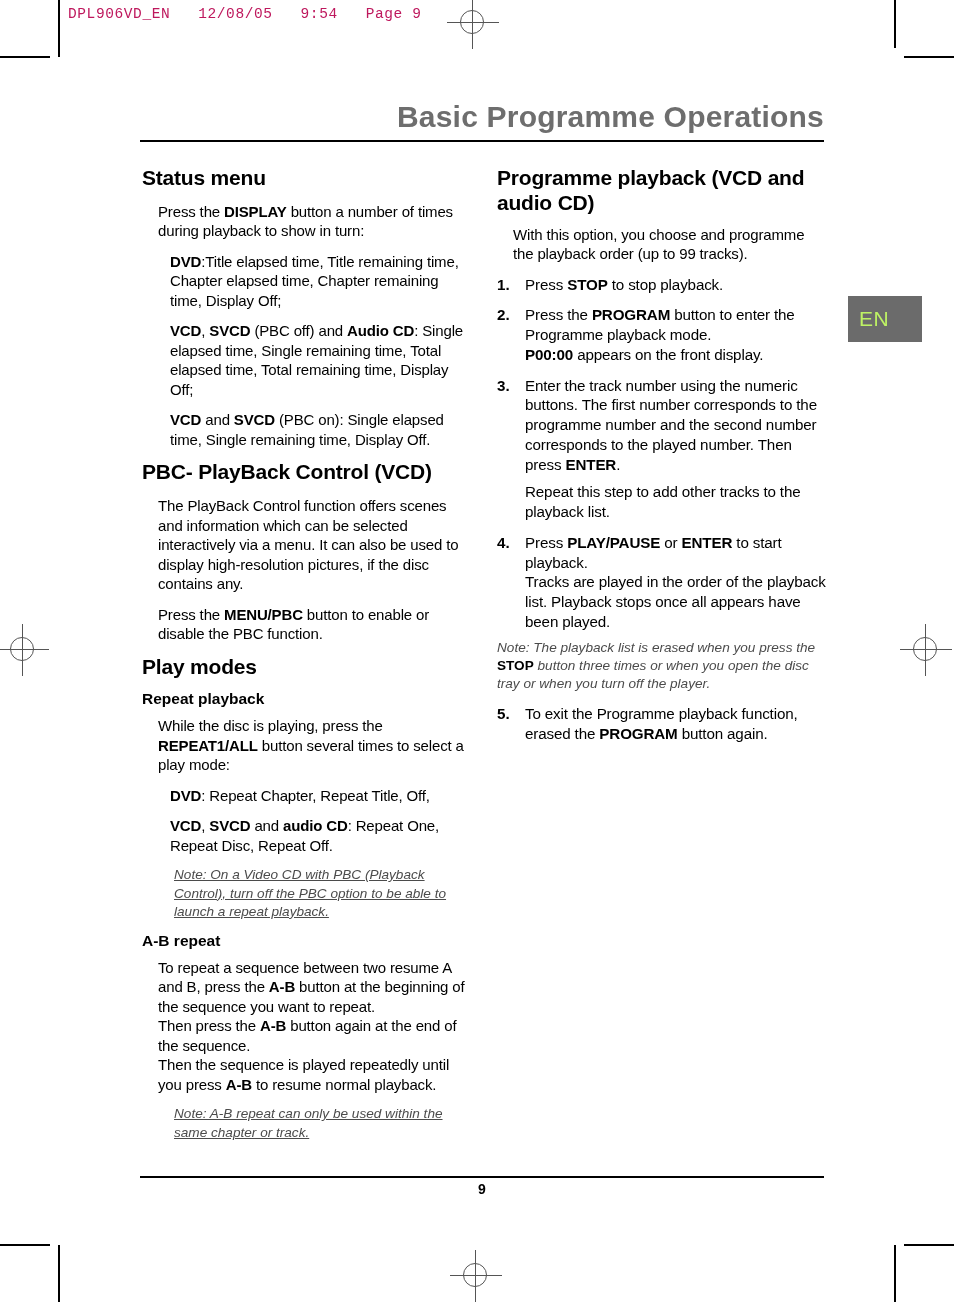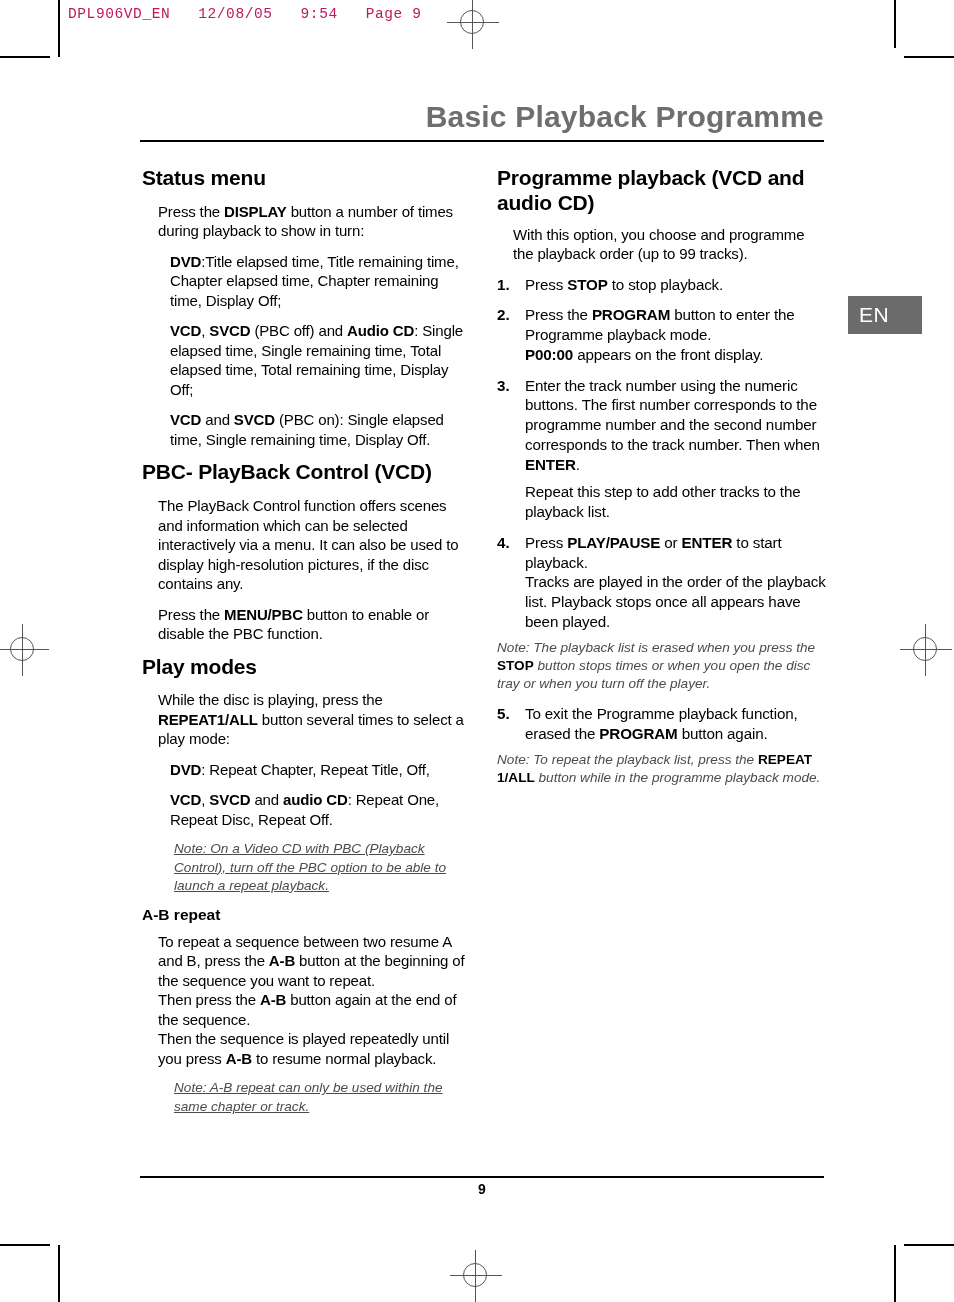--- a/index.html
+++ b/index.html
@@ -88,23 +88,23 @@
     height: 2px;
     background: #000000;
   }
 
   
   .lang-tab {
     position: absolute;
     left: 848px;
     top: 296px;
     width: 74px;
-    height: 38px;
+    height: 46px;
     background: #6b6b6b;
-    color: #ffffff;
+    color: #bef264;
     font-size: 21px;
     display: flex;
     align-items: center;
     padding-left: 11px;
     box-sizing: border-box;
     letter-spacing: 0.5px;
   }
 
   
   .col {
@@ -225,21 +225,21 @@
       <div class="ring"></div>
   </div>
   <div class="reg-mark" style="left:450px; top:1250px;">
     <div class="v"></div>
       <div class="h"></div>
       <div class="ring"></div>
   </div>
 
   <div class="stamp">DPL906VD_EN   12/08/05   9:54   Page 9</div>
 
-  <div class="doc-title">Basic Playback Programme</div>
+  <div class="doc-title">Basic Programme Operations</div>
   <div class="title-rule"></div>
 
   <div class="lang-tab">
     <span>EN</span>
   </div>
 
   <div class="col col-left">
 
     <h2 class="sec">Status menu</h2>
 
@@ -252,20 +252,21 @@
     <p class="body indent"><b>VCD</b><span> and </span><b>SVCD</b><span> (PBC on): Single elapsed time, Single remaining time, Display Off.</span></p>
 
     <h2 class="sec gap-lg">PBC- PlayBack Control (VCD)</h2>
 
     <p class="body">The PlayBack Control function offers scenes and information which can be selected interactively via a menu. It can also be used to display high-resolution pictures, if the disc contains any.</p>
 
     <p class="body"><span>Press the </span><b>MENU/PBC</b><span> button to enable or disable the PBC function.</span></p>
 
     <h2 class="sec gap-lg">Play modes</h2>
 
+    <h3 class="sub gap-sm">Repeat playback</h3>
 
     <p class="body"><span>While the disc is playing, press the </span><b>REPEAT1/ALL</b><span> button several times to select a play mode:</span></p>
 
     <p class="body indent"><b>DVD</b><span>: Repeat Chapter, Repeat Title, Off,</span></p>
 
     <p class="body indent"><b>VCD</b><span>, </span><b>SVCD</b><span> and </span><b>audio CD</b><span>: Repeat One, Repeat Disc, Repeat Off.</span></p>
 
     <p class="note ind">Note: On a Video CD with PBC (Playback Control), turn off the PBC option to be able to launch a repeat playback.</p>
 
     <h3 class="sub gap-md">A-B repeat</h3>
@@ -290,32 +291,31 @@
       <div class="step-body"><span>Press </span><b>STOP</b><span> to stop playback.</span></div>
     </div>
 
     <div class="step">
       <div class="step-num">2.</div>
       <div class="step-body"><span>Press the </span><b>PROGRAM</b><span> button to enter the Programme playback mode.</span><br><b>P00:00</b><span> appears on the front display.</span></div>
     </div>
 
     <div class="step" style="margin-bottom:8px;">
       <div class="step-num">3.</div>
-      <div class="step-body"><span>Enter the track number using the numeric buttons. The first number corresponds to the programme number and the second number corresponds to the track number. Then when </span><b>ENTER</b><span>.</span></div>
+      <div class="step-body"><span>Enter the track number using the numeric buttons. The first number corresponds to the programme number and the second number corresponds to the played number. Then press </span><b>ENTER</b><span>.</span></div>
     </div>
     <div class="step-cont">Repeat this step to add other tracks to the playback list.</div>
 
     <div class="step" style="margin-bottom:7px;">
       <div class="step-num">4.</div>
       <div class="step-body"><span>Press </span><b>PLAY/PAUSE</b><span> or </span><b>ENTER</b><span> to start playback.</span><br><span>Tracks are played in the order of the playback list. Playback stops once all appears have been played.</span></div>
     </div>
-    <p class="note note-ind28"><span>Note: The playback list is erased when you press the </span><b>STOP</b><span> button stops times or when you open the disc tray or when you turn off the player.</span></p>
+    <p class="note note-ind28"><span>Note: The playback list is erased when you press the </span><b>STOP</b><span> button three times or when you open the disc tray or when you turn off the player.</span></p>
 
     <div class="step" style="margin-bottom:7px;">
       <div class="step-num">5.</div>
       <div class="step-body"><span>To exit the Programme playback function, erased the </span><b>PROGRAM</b><span> button again.</span></div>
     </div>
-    <p class="note note-ind28"><span>Note: To repeat the playback list, press the </span><b>REPEAT 1/ALL</b><span> button while in the programme playback mode.</span></p>
   </div>
 
   <div class="footer-rule"></div>
   <div class="page-num">9</div>
 </div>
 
 </body></html>

